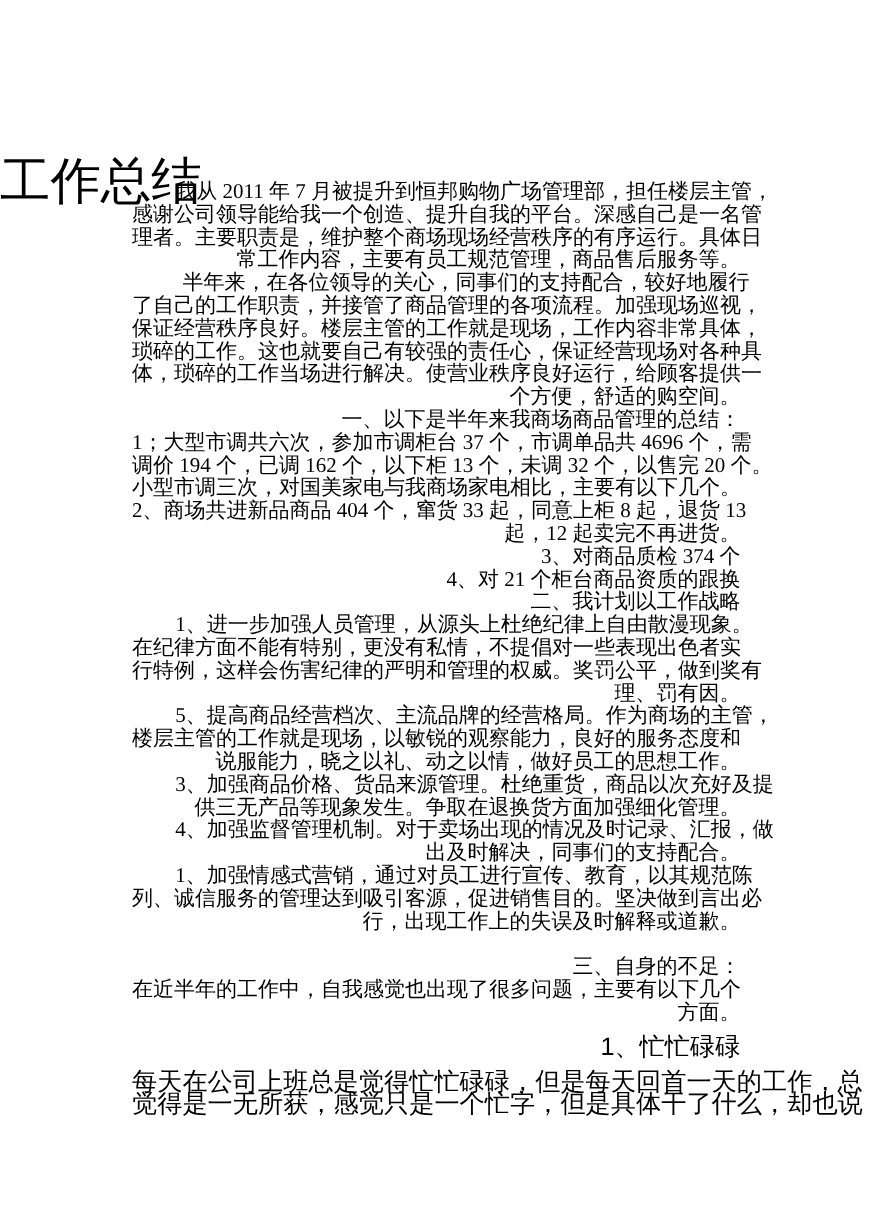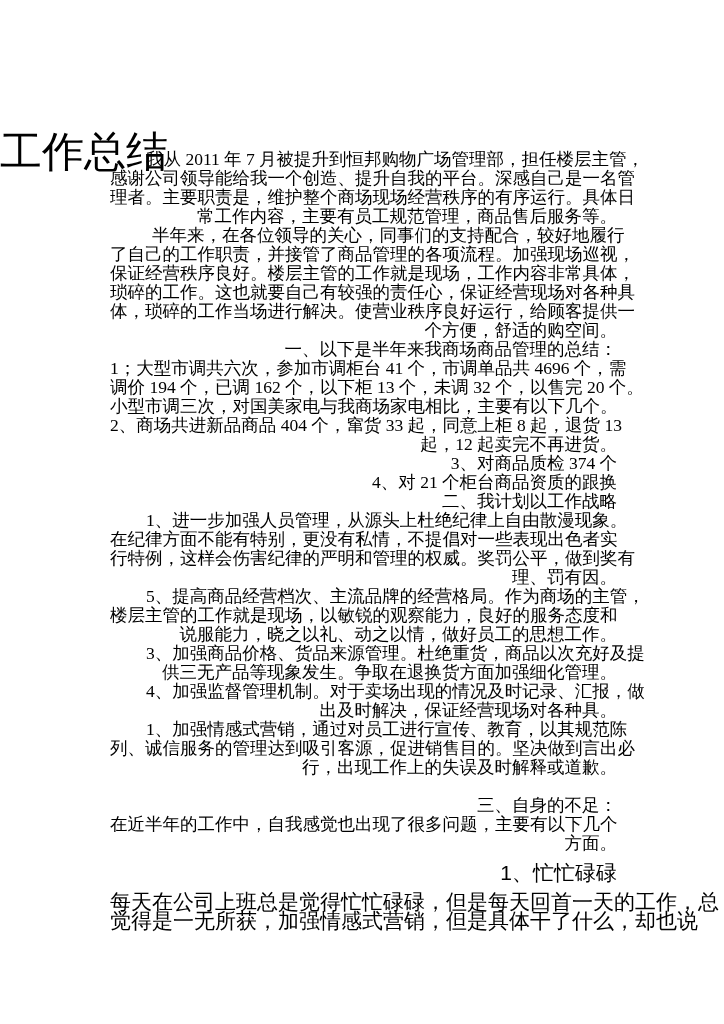--- a/index.html
+++ b/index.html
@@ -70,52 +70,52 @@
       <div class="ln j i2">半年来，在各位领导的关心，同事们的支持配合，较好地履行</div>
       <div class="ln j">了自己的工作职责，并接管了商品管理的各项流程。加强现场巡视，</div>
       <div class="ln j">保证经营秩序良好。楼层主管的工作就是现场，工作内容非常具体，</div>
       <div class="ln j">琐碎的工作。这也就要自己有较强的责任心，保证经营现场对各种具</div>
       <div class="ln j">体，琐碎的工作当场进行解决。使营业秩序良好运行，给顾客提供一</div>
       <div class="ln">个方便，舒适的购空间。</div>
     </div>
 
     <div>
       <div class="ln">一、以下是半年来我商场商品管理的总结：</div>
-      <div class="ln j">1；大型市调共六次，参加市调柜台 41 个，市调单品共 4696 个，需</div>
+      <div class="ln j">1；大型市调共六次，参加市调柜台 37 个，市调单品共 4696 个，需</div>
       <div class="ln j">调价 194 个，已调 162 个，以下柜 13 个，未调 32 个，以售完 20 个。</div>
       <div class="ln">小型市调三次，对国美家电与我商场家电相比，主要有以下几个。</div>
       <div class="ln j">2、商场共进新品商品 404 个，窜货 33 起，同意上柜 8 起，退货 13</div>
       <div class="ln">起，12 起卖完不再进货。</div>
       <div class="ln">3、对商品质检 374 个</div>
       <div class="ln">4、对 21 个柜台商品资质的跟换</div>
     </div>
 
     <div>
       <div class="ln">二、我计划以工作战略</div>
       <div class="ln j i">1、进一步加强人员管理，从源头上杜绝纪律上自由散漫现象。</div>
       <div class="ln j">在纪律方面不能有特别，更没有私情，不提倡对一些表现出色者实</div>
       <div class="ln j">行特例，这样会伤害纪律的严明和管理的权威。奖罚公平，做到奖有</div>
       <div class="ln">理、罚有因。</div>
       <div class="ln j i">5、提高商品经营档次、主流品牌的经营格局。作为商场的主管，</div>
       <div class="ln j">楼层主管的工作就是现场，以敏锐的观察能力，良好的服务态度和</div>
       <div class="ln">说服能力，晓之以礼、动之以情，做好员工的思想工作。</div>
       <div class="ln j i">3、加强商品价格、货品来源管理。杜绝重货，商品以次充好及提</div>
       <div class="ln">供三无产品等现象发生。争取在退换货方面加强细化管理。</div>
       <div class="ln j i">4、加强监督管理机制。对于卖场出现的情况及时记录、汇报，做</div>
-      <div class="ln">出及时解决，保证经营现场对各种具。</div>
+      <div class="ln">出及时解决，同事们的支持配合。</div>
       <div class="ln j i">1、加强情感式营销，通过对员工进行宣传、教育，以其规范陈</div>
       <div class="ln j">列、诚信服务的管理达到吸引客源，促进销售目的。坚决做到言出必</div>
       <div class="ln">行，出现工作上的失误及时解释或道歉。</div>
     </div>
 
     <div class="blank"></div>
 
     <div>
       <div class="ln">三、自身的不足：</div>
       <div class="ln j">在近半年的工作中，自我感觉也出现了很多问题，主要有以下几个</div>
       <div class="ln">方面。</div>
       <div class="ln sans gap10">1、忙忙碌碌</div>
       <div class="ln j sans gap10">每天在公司上班总是觉得忙忙碌碌，但是每天回首一天的工作，总</div>
-      <div class="ln j sans">觉得是一无所获，加强情感式营销，但是具体干了什么，却也说</div>
+      <div class="ln j sans">觉得是一无所获，感觉只是一个忙字，但是具体干了什么，却也说</div>
     </div>
 
   </div>
 </div>
 
 </body></html>

